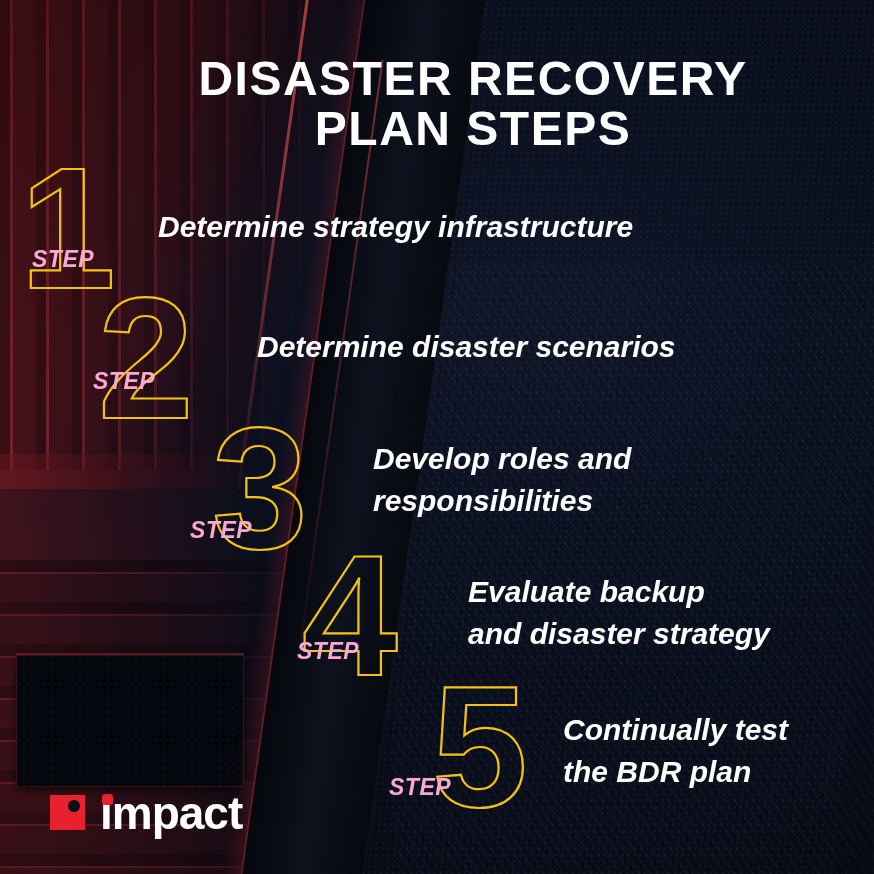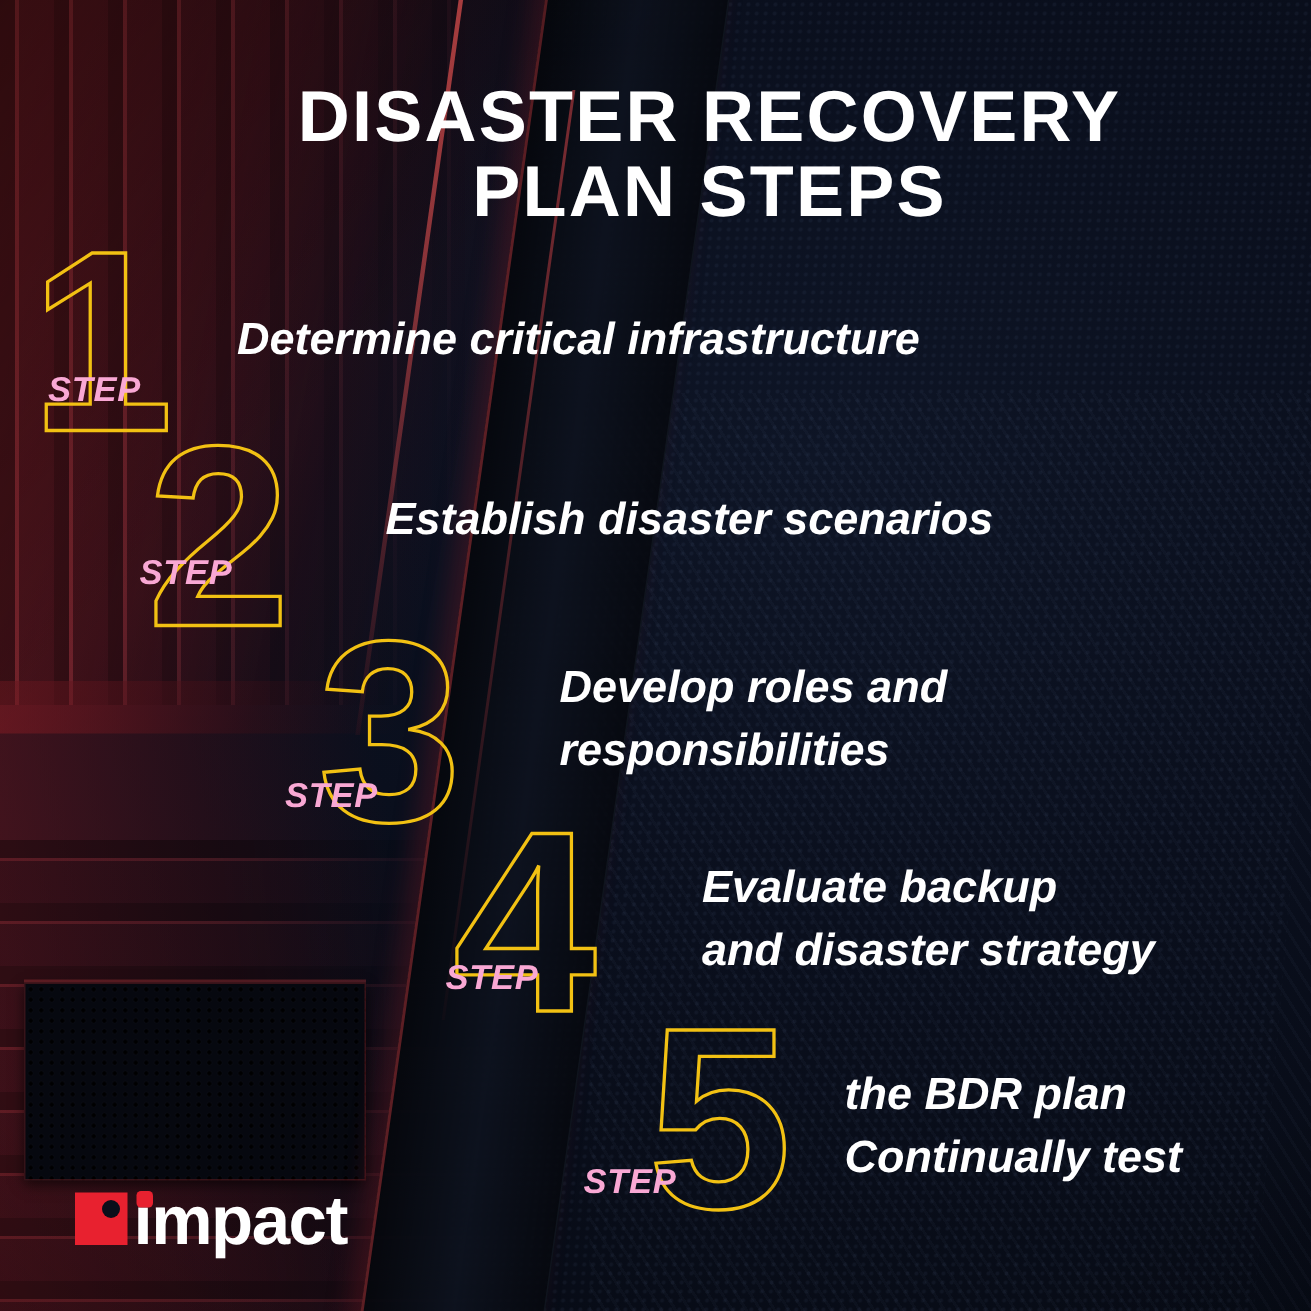--- a/index.html
+++ b/index.html
@@ -68,21 +68,21 @@
   .step-text span{display:block;white-space:nowrap;}
   .n1{left:20px;top:142px}  .s1{left:32px;top:246px}  .t1{left:158px;top:206px}
   .n2{left:98px;top:272px}  .s2{left:93px;top:368px}  .t2{left:257px;top:326px}
   .n3{left:212px;top:402px} .s3{left:190px;top:517px} .t3{left:373px;top:438px}
   .n4{left:302px;top:529px} .s4{left:297px;top:638px} .t4{left:468px;top:571px}
   .n5{left:432px;top:660px} .s5{left:389px;top:774px} .t5{left:563px;top:709px}
   
   .logo{position:absolute;left:50px;top:790px;display:flex;align-items:flex-start;z-index:6;}
   .logo-mark{position:relative;width:35px;height:35px;margin-top:5px;background:#e8212f;}
   .logo-mark .mark-dot{position:absolute;right:5px;top:5px;width:12px;height:12px;border-radius:50%;background:#0a0e1a;}
-  .logo-word{position:relative;margin-left:4px;color:#ffffff;font-weight:700;
+  .logo-word{position:relative;margin-left:15px;color:#ffffff;font-weight:700;
     font-size:46px;line-height:46px;letter-spacing:-1px;}
   .logo-word .i-dot{position:absolute;left:2px;top:4px;width:11px;height:11px;border-radius:3px;background:#e8212f;}
 </style>
 </head>
 <body>
 
 <div class="canvas">
 
   <div class="bg-layer bg-base"></div>
   <div class="bg-layer bg-red-top"></div>
@@ -98,50 +98,50 @@
   <div class="bg-layer bg-vignette"></div>
 
   <h1 class="title">
     <span>DISASTER RECOVERY</span>
     <span>PLAN STEPS</span>
   </h1>
 
   <span class="num n1">1</span>
   <span class="step-tag s1">STEP</span>
   <div class="step-text t1">
-    <span>Determine critical infrastructure</span>
+    <span>Determine strategy infrastructure</span>
     <span></span>
   </div>
 
   <span class="num n2">2</span>
   <span class="step-tag s2">STEP</span>
   <div class="step-text t2">
-    <span>Establish disaster scenarios</span>
+    <span>Determine disaster scenarios</span>
     <span></span>
   </div>
 
   <span class="num n3">3</span>
   <span class="step-tag s3">STEP</span>
   <div class="step-text t3">
     <span>Develop roles and</span>
     <span>responsibilities</span>
   </div>
 
   <span class="num n4">4</span>
   <span class="step-tag s4">STEP</span>
   <div class="step-text t4">
     <span>Evaluate backup</span>
     <span>and disaster strategy</span>
   </div>
 
   <span class="num n5">5</span>
   <span class="step-tag s5">STEP</span>
   <div class="step-text t5">
+    <span>Continually test</span>
     <span>the BDR plan</span>
-    <span>Continually test</span>
   </div>
 
   <div class="logo">
     <div class="logo-mark">
       <span class="mark-dot"></span>
     </div>
     <div class="logo-word">
       <span>impact</span>
       <span class="i-dot"></span>
     </div>

